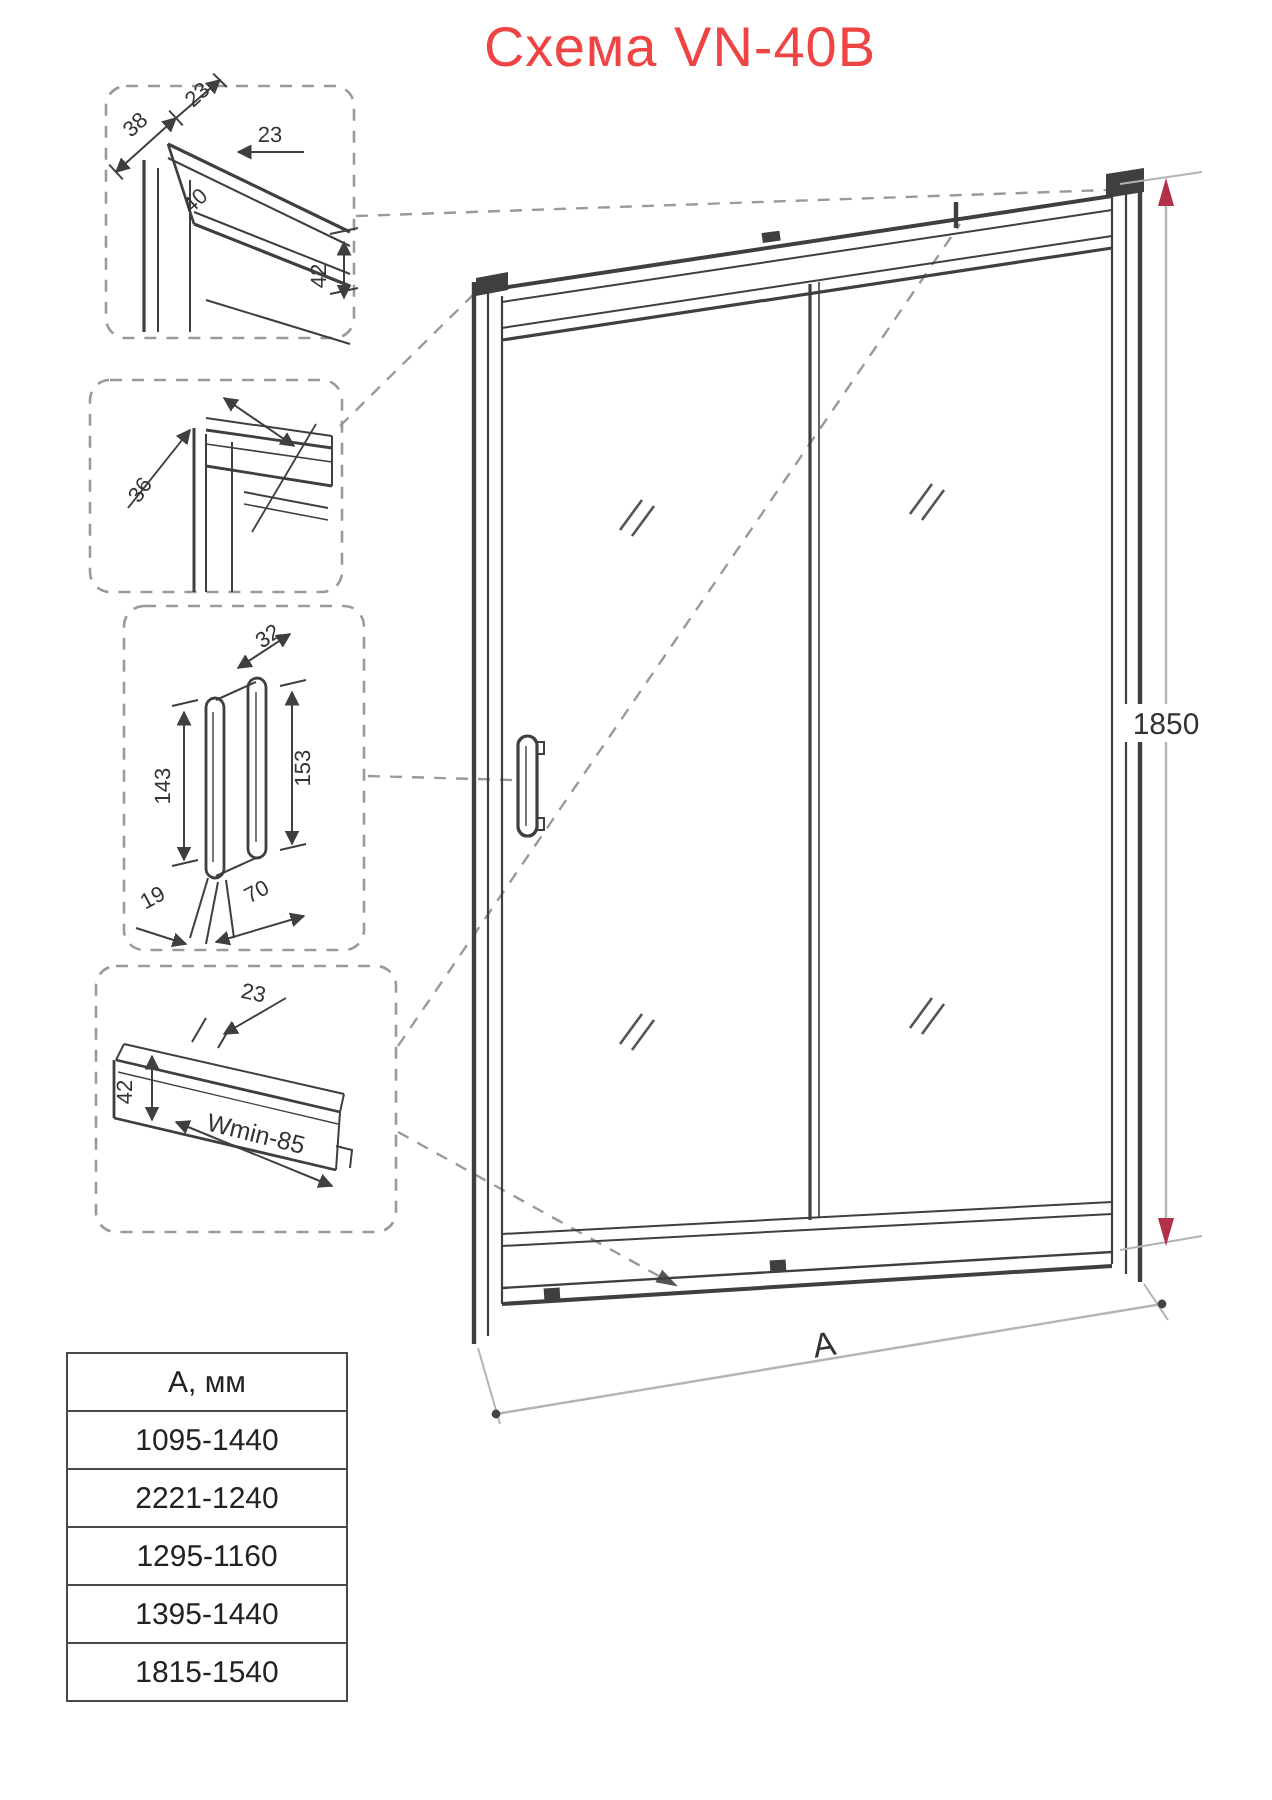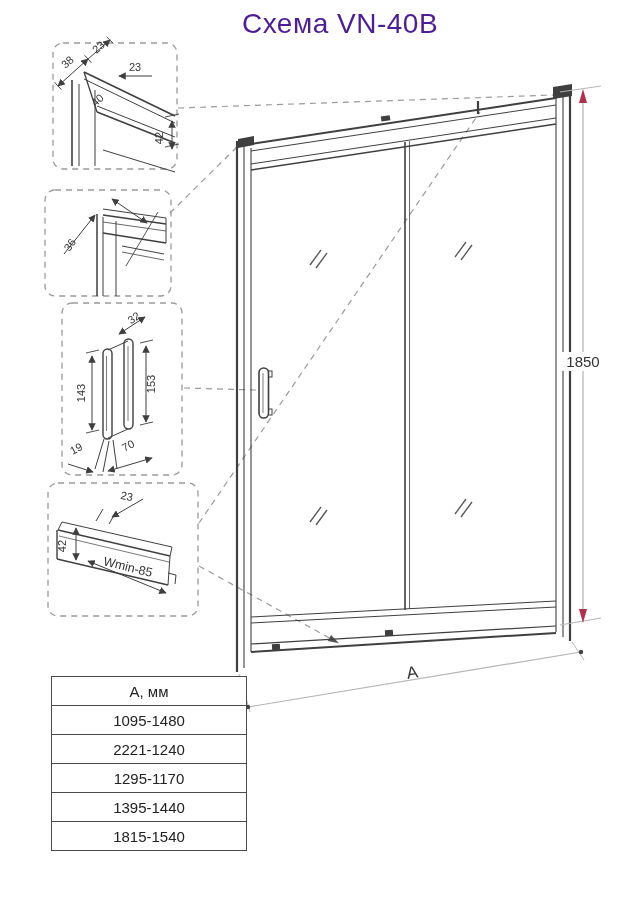--- a/index.html
+++ b/index.html
@@ -1,23 +1,23 @@
 <!DOCTYPE html>
 <html><head>
 <meta charset="utf-8">
 <style>
   html,body{margin:0;padding:0;background:#fff;}
   #page{position:relative;width:636px;height:900px;background:#fff;overflow:hidden;
         font-family:"Liberation Sans",sans-serif;}
   #title{position:absolute;left:170px;top:8px;width:340px;text-align:center;
-         font-size:28px;font-weight:400;color:#4c1d95;letter-spacing:.5px;}
+         font-size:28px;font-weight:400;color:#ef4444;letter-spacing:.5px;}
   svg{position:absolute;left:0;top:0;}
   svg text{font-family:"Liberation Sans",sans-serif;fill:#333;}
   .dimtxt{font-size:11px;}
-  #size-table{position:absolute;left:51px;top:676px;width:196px;border-collapse:collapse;
+  #size-table{position:absolute;left:33px;top:676px;width:141px;border-collapse:collapse;
               background:#fff;}
   #size-table td{border:1.6px solid #4a4a4a;height:28px;text-align:center;
                  font-size:15px;color:#222;padding:0;}
 </style>
 </head>
 <body>
 
 <div id="page">
 
   <div id="title">Схема VN-40В</div>
@@ -217,27 +217,27 @@
       <text x="413" y="678" text-anchor="middle" font-size="17" fill="#444" transform="rotate(-9 413 678)">А</text>
     </g>
   </svg>
 
   <table id="size-table">
     <tbody>
         <tr>
       <td>А, мм</td>
     </tr>
     <tr>
-          <td>1095-1480</td>
+          <td>1095-1440</td>
         </tr>
     <tr>
           <td>2221-1240</td>
         </tr>
     <tr>
-          <td>1295-1170</td>
+          <td>1295-1160</td>
         </tr>
     <tr>
           <td>1395-1440</td>
         </tr>
     <tr>
           <td>1815-1540</td>
         </tr>
   </tbody>
     </table>
 

